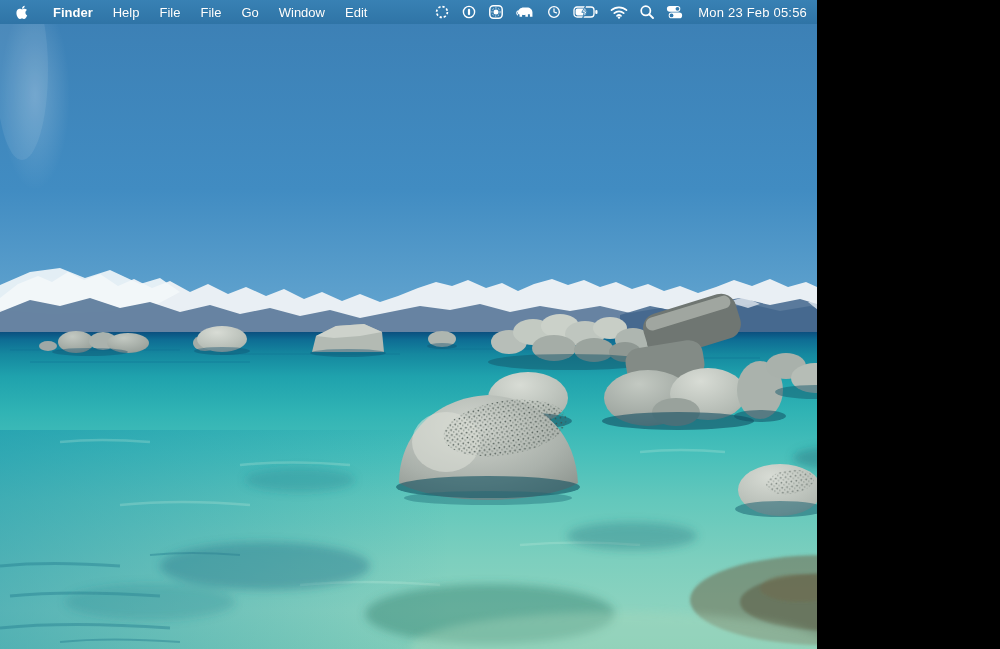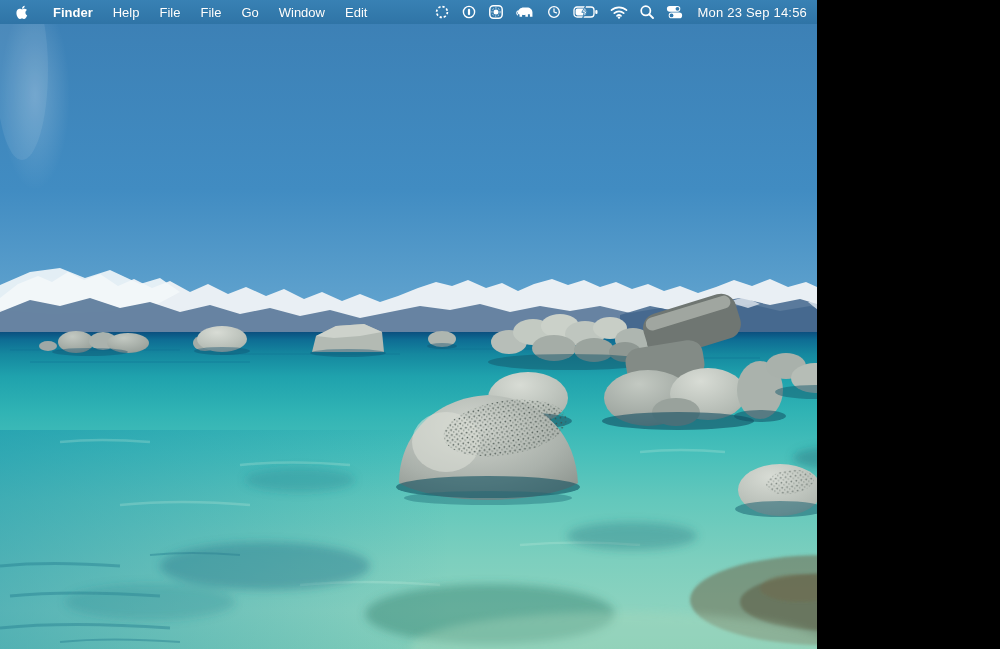--- a/index.html
+++ b/index.html
@@ -334,17 +334,17 @@
         </svg>
       </span>
       <span class="status-icon">
         <svg width="17" height="16" viewBox="0 0 19 16">
           <rect x="1" y="1.2" width="15" height="6.4" rx="3.2" fill="#fff"></rect>
           <circle cx="12.8" cy="4.4" r="2.1" fill="#327aae"></circle>
           <rect x="3" y="8.6" width="15" height="6.4" rx="3.2" fill="#fff"></rect>
           <circle cx="6.2" cy="11.8" r="2.1" fill="#327aae"></circle>
         </svg>
       </span>
-      <span class="clock-text">Mon 23 Sep 14:56</span>
+      <span class="clock-text">Mon 23 Feb 05:56</span>
     </div>
   </div>
 
 </div>
 
 </body></html>

